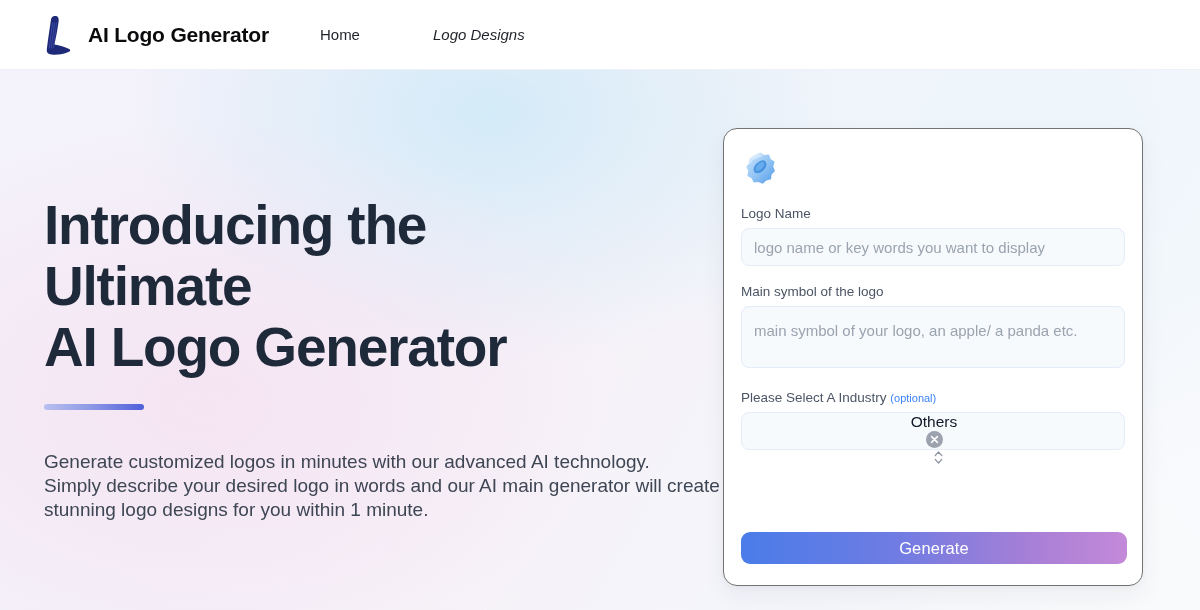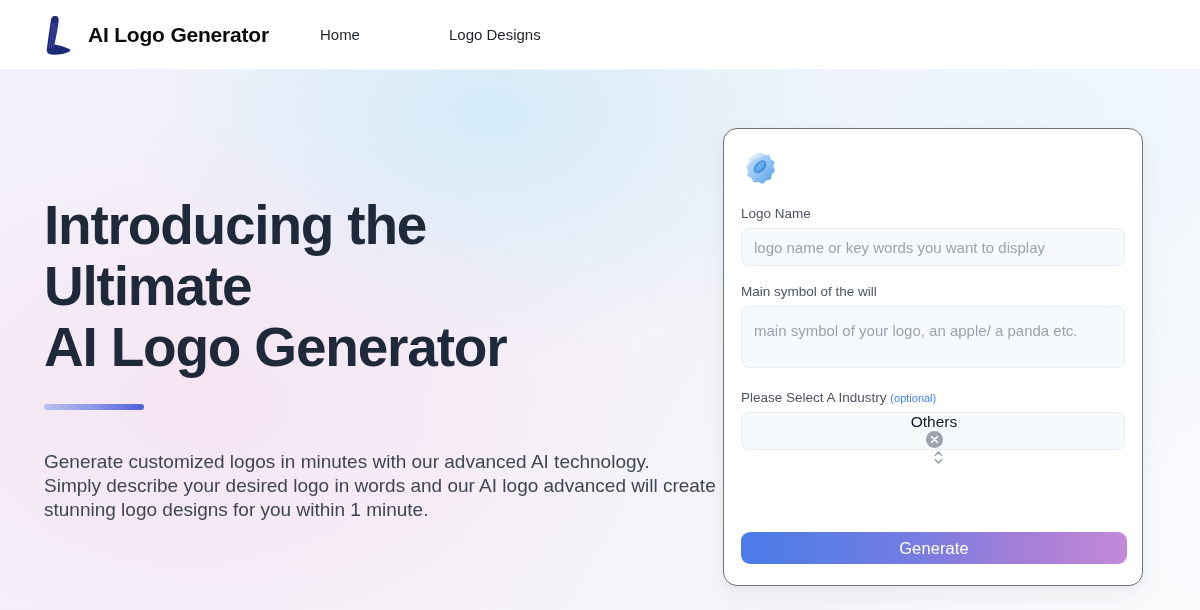--- a/index.html
+++ b/index.html
@@ -56,32 +56,32 @@
     font-weight: bold;
     color: #0b0b0d;
     letter-spacing: -0.2px;
     white-space: nowrap;
   }
 
   .nav {
     display: flex;
     align-items: center;
     margin-left: 37px;
-    gap: 16px;
+    gap: 0px;
   }
 
   .nav-link {
     font-size: 15px;
     color: #1f2228;
     padding: 6px 14px;
     cursor: pointer;
     white-space: nowrap;
   }
   .nav-link:first-child { margin-left: 0; }
-  .nav-link + .nav-link { margin-left: 45px; }
+  .nav-link + .nav-link { margin-left: 45px; font-style: italic; }
 
   
   .hero {
     position: absolute;
     top: 70px; left: 0;
     width: 1200px;
     height: 540px;
     background:
       radial-gradient(640px 420px at 17% 62%, rgba(246,224,240,0.78) 0%, rgba(246,224,240,0.0) 68%),
       radial-gradient(520px 360px at 41% 8%, rgba(206,234,248,0.85) 0%, rgba(206,234,248,0.0) 70%),
@@ -262,21 +262,21 @@
       <h1 class="headline">
         <span class="hl-line">Introducing the</span>
         <span class="hl-line">Ultimate</span>
         <span class="hl-line">AI Logo Generator</span>
       </h1>
 
       <div class="accent-bar"></div>
 
       <p class="sub-copy">
         <span class="sc-line">Generate customized logos in minutes with our advanced AI technology.</span>
-        <span class="sc-line">Simply describe your desired logo in words and our AI logo advanced will create</span>
+        <span class="sc-line">Simply describe your desired logo in words and our AI main generator will create</span>
         <span class="sc-line">stunning logo designs for you within 1 minute.</span>
       </p>
 
     </div>
   </div>
 
   <div class="card">
 
     <svg class="card-icon" viewBox="0 0 38 38">
       <defs>
@@ -292,21 +292,21 @@
       </defs>
       <path d="M19 2.5 L23.2 5.0 L28.0 4.4 L29.6 9.0 L33.6 11.8 L32.2 16.5 L34.0 21.0 L30.6 24.4 L30.0 29.2 L25.3 30.4 L21.8 33.8 L17.4 32.0 L12.7 32.6 L10.6 28.3 L6.4 25.9 L7.2 21.1 L5.2 16.7 L8.4 13.1 L8.8 8.3 L13.5 6.9 Z" fill="url(#gemA)"></path>
       <path d="M16.0 3.6 L20.0 4.0 L22.0 6.2 L17.0 8.0 L12.0 10.0 L9.6 13.8 L7.2 12.0 L9.0 8.0 L12.8 5.2 Z" fill="url(#gemB)" opacity="0.95"></path>
       <path d="M24.0 11.0 C26.4 13.6 25.6 17.6 22.4 20.6 C19.4 23.4 15.6 24.2 13.6 22.2 C11.8 20.4 12.6 16.6 15.6 13.6 C18.6 10.6 22.2 9.2 24.0 11.0 Z" fill="#3f8fdf" opacity="0.9"></path>
       <path d="M22.6 12.2 C23.8 13.6 23.0 16.2 20.8 18.4 C18.6 20.6 16.0 21.4 14.9 20.2 C14.0 19.2 14.8 16.6 17.0 14.4 C19.2 12.2 21.6 11.2 22.6 12.2 Z" fill="#6fb0ee" opacity="0.85"></path>
     </svg>
 
     <label class="field-label">Logo Name</label>
     <input class="text-input" type="text" placeholder="logo name or key words you want to display" style="">
 
-    <label class="field-label">Main symbol of the will</label>
+    <label class="field-label">Main symbol of the logo</label>
     <textarea class="text-area" placeholder="main symbol of your logo, an apple/ a panda etc." style=""></textarea>
 
     <label class="field-label">
       <span>Please Select A Industry</span>
       <span class="optional">(optional)</span>
     </label>
 
     <div class="select-box">
       <span class="select-value">Others</span>
 

